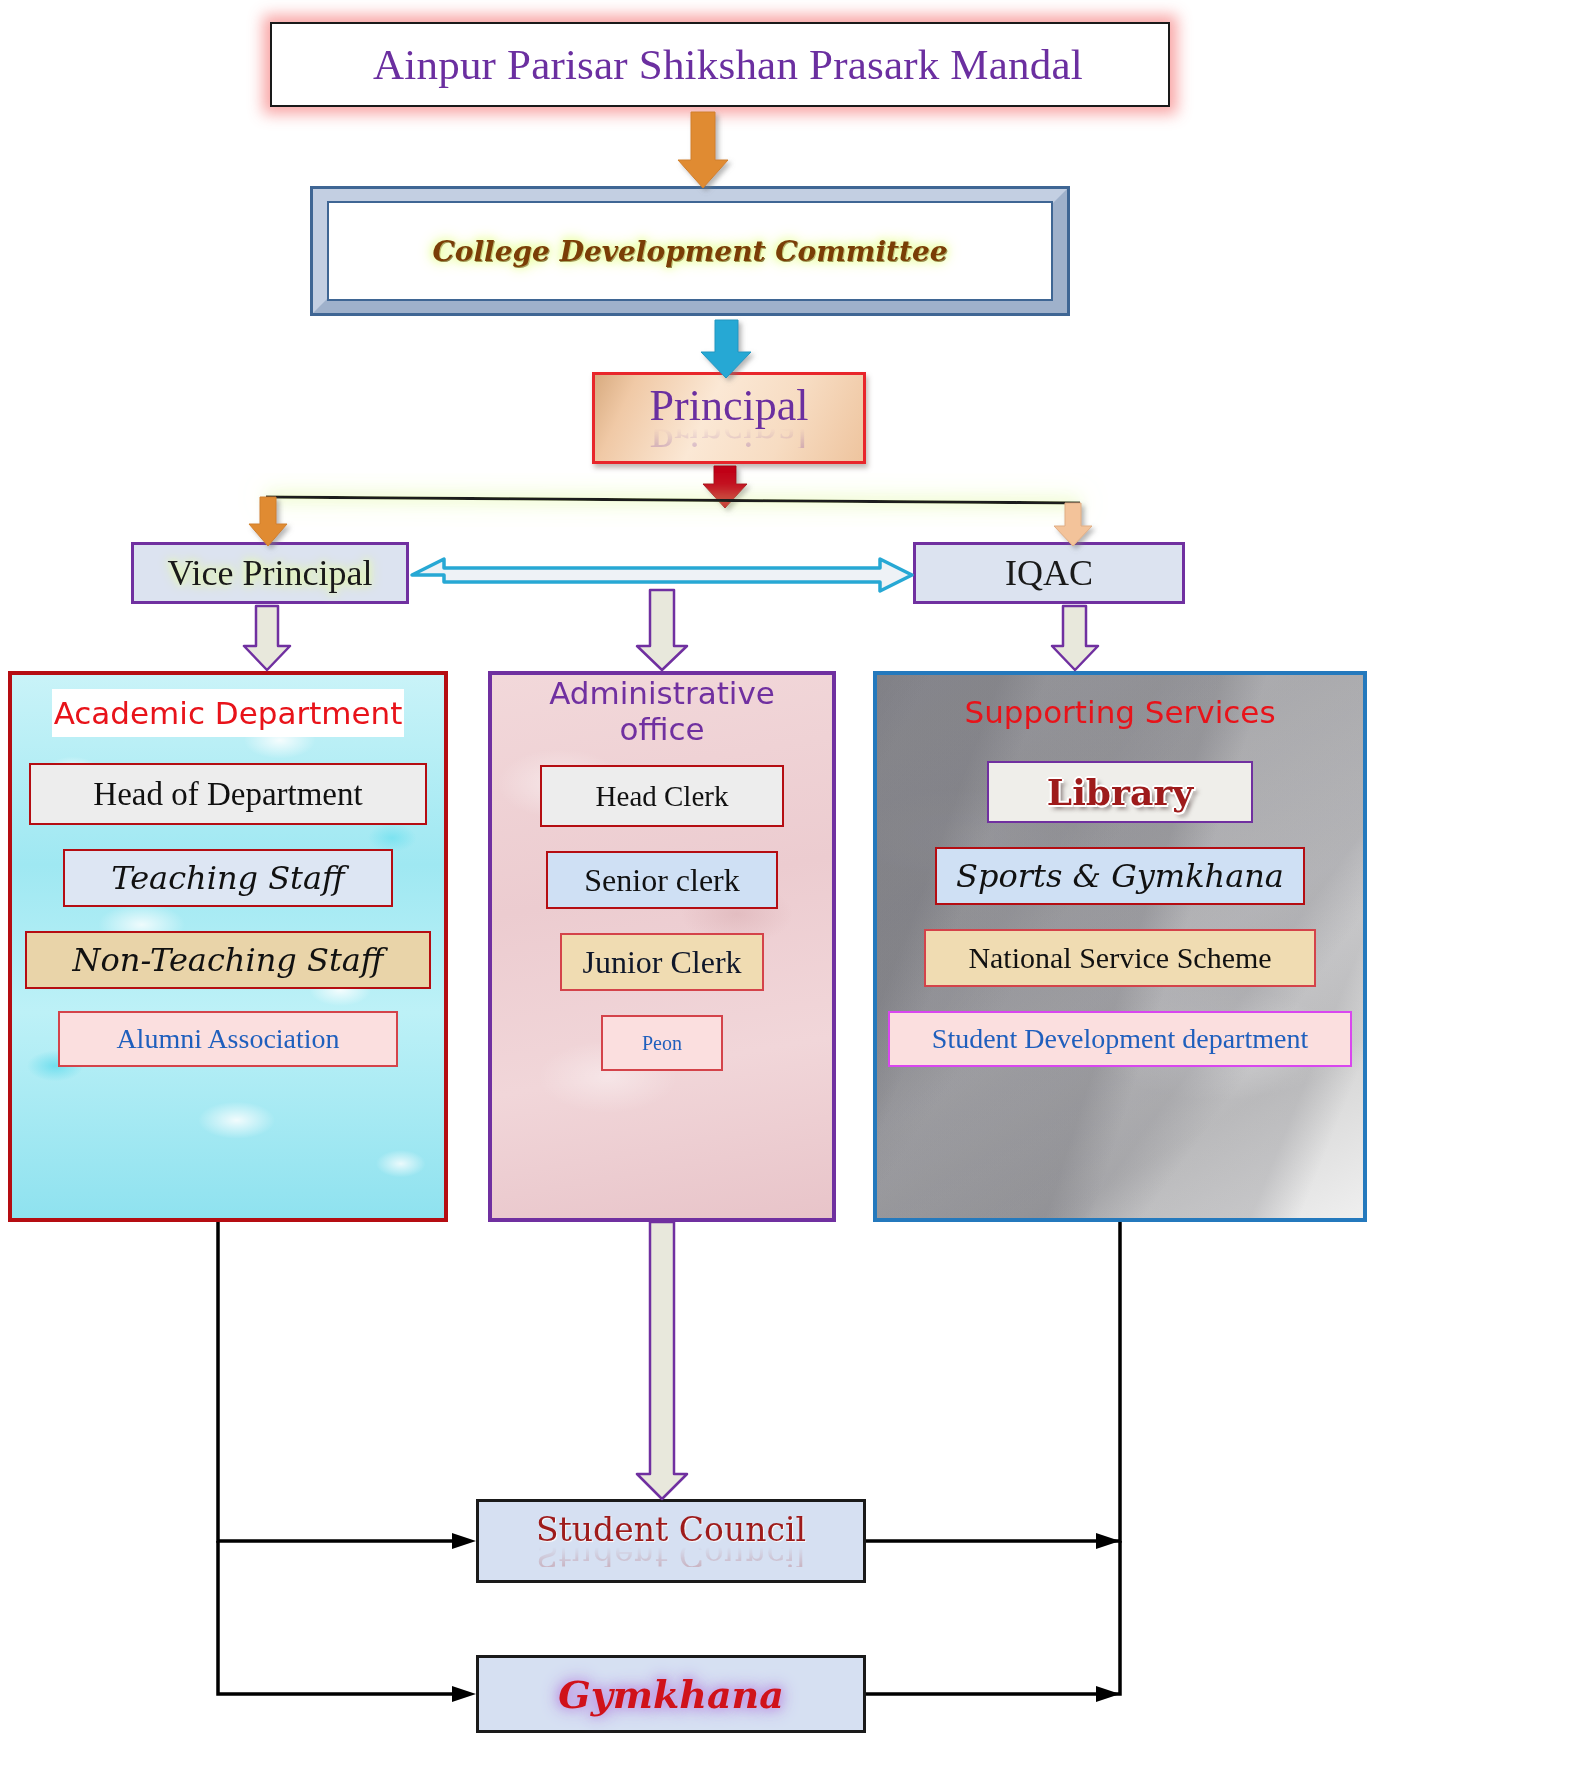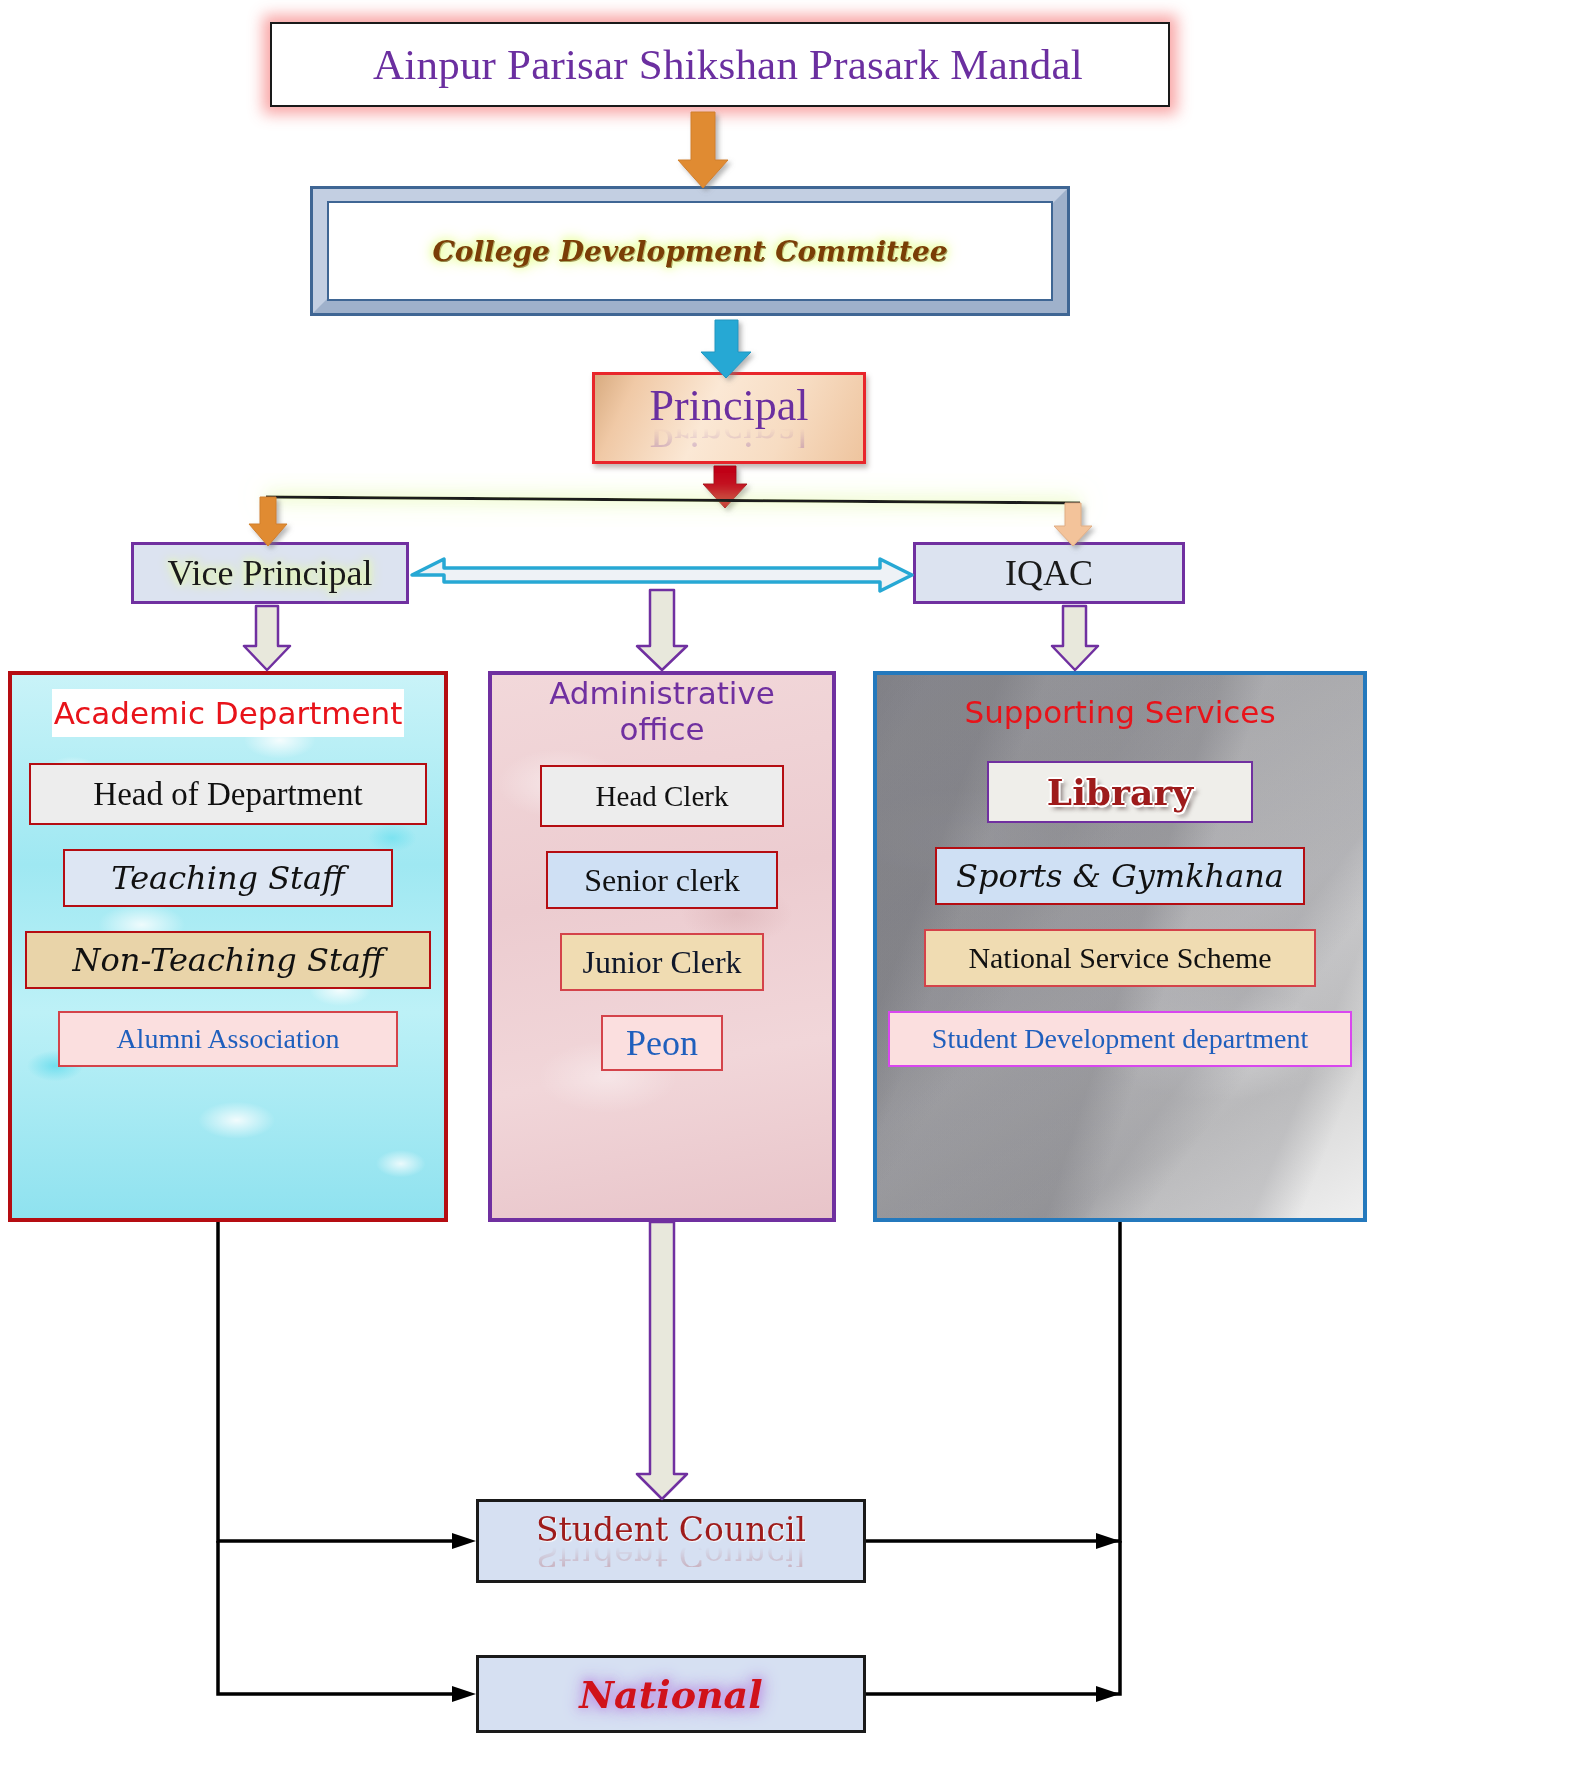--- a/index.html
+++ b/index.html
@@ -141,21 +141,21 @@
       linear-gradient(170deg,#f2d8da 0%,#ecccd0 40%,#f1d6d9 70%,#e8c4c9 100%);
   }
   #admin-title{width:300px;height:44px;color:#7030a0;margin-bottom:32px;}
   #admin-head{width:244px;height:62px;margin-bottom:24px;border:2px solid #b50d12;
     background:#ededed;font-size:29px;color:#111;}
   #admin-senior{width:232px;height:58px;margin-bottom:24px;border:2px solid #b50d12;
     background:#cfe0f4;font-size:32px;color:#111;}
   #admin-junior{width:204px;height:58px;margin-bottom:24px;border:2px solid #d4434a;
     background:#f0dcb2;font-size:32px;color:#0f172a;}
   #admin-peon{width:122px;height:56px;border:2px solid #d4434a;
-    background:#fbdfdf;font-size:36px;color:#1f5fbd;}
+    background:#fbdfdf;font-size:20px;color:#1f5fbd;}
 
   
   #support-panel{
     left:873px;top:671px;width:494px;height:551px;
     border:4px solid #2479bd;background:#e4e4e4;
   }
   #support-panel .tex{
     position:absolute;inset:0;z-index:1;
     background:
       linear-gradient(118deg, rgba(120,120,126,.40) 0%, rgba(120,120,126,0) 7%),
@@ -379,16 +379,16 @@
       </div>
     </div>
   </div>
 
   <div class="abs" id="student-council-box">
     <span id="student-council-text">Student Council</span>
     <span id="student-council-reflection">Student Council</span>
   </div>
 
   <div class="abs" id="student-box">
-    <span id="student-text">National</span>
+    <span id="student-text">Gymkhana</span>
   </div>
 
 </div>
 
 </body></html>

